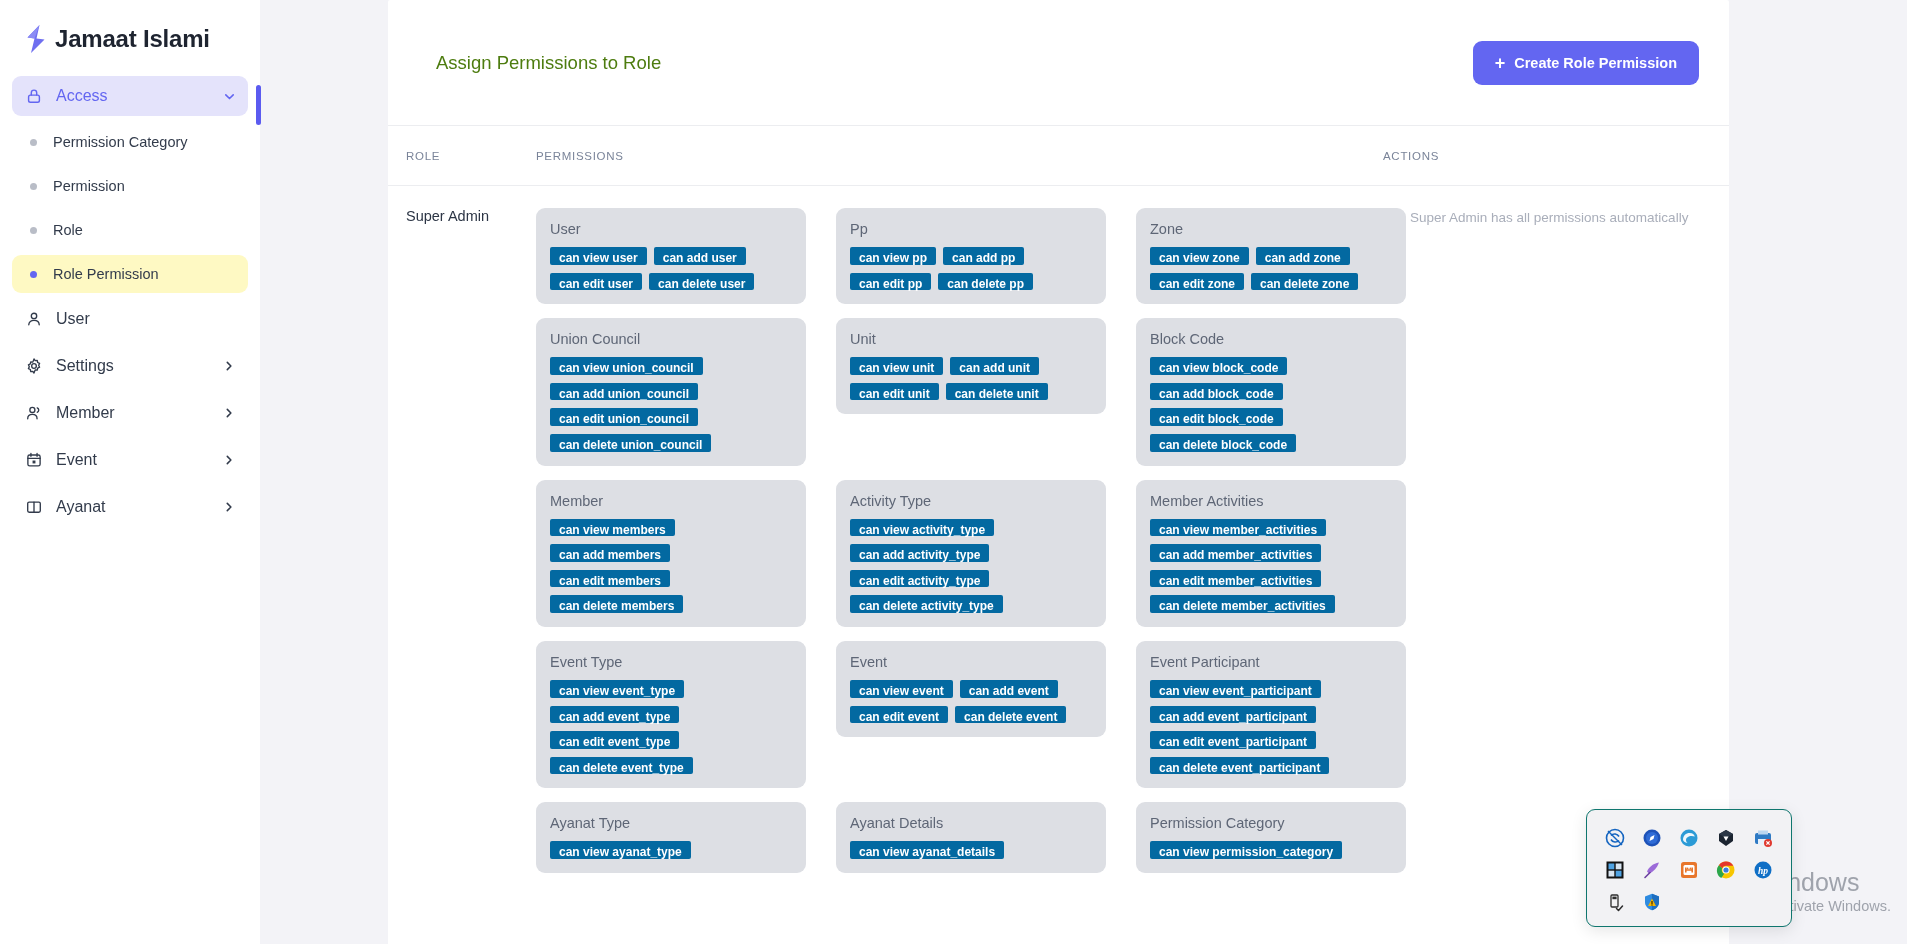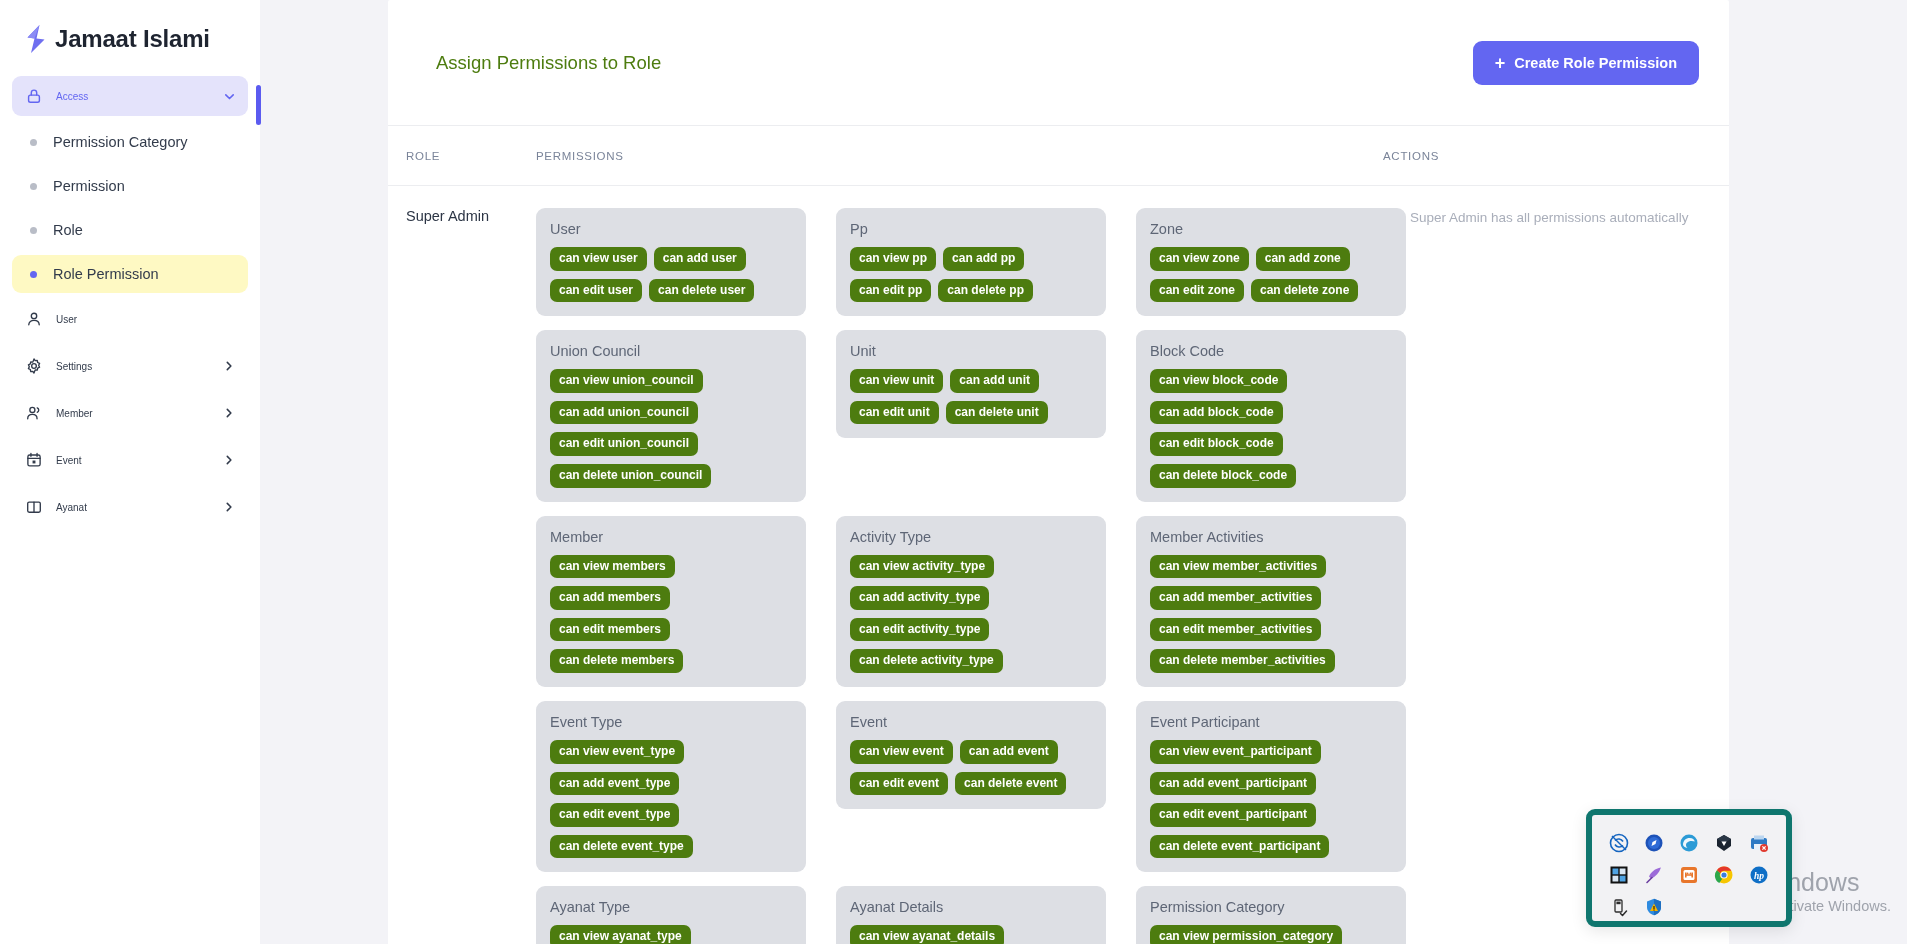--- a/index.html
+++ b/index.html
@@ -32,21 +32,21 @@
   }
 
   .nav { padding: 0 12px; }
   .nav-item {
     display: flex; align-items: center;
     height: 40px;
     border-radius: 9px;
     padding: 0 12px;
     margin-bottom: 7px;
     cursor: pointer;
-    font-size: 10px;
+    font-size: 16px;
     color: #323B4B;
     position: relative;
   }
   .nav-item .ni-icon {
     width: 20px; height: 20px; flex: 0 0 20px;
     display: flex; align-items: center; justify-content: center;
     margin-right: 12px;
   }
   .nav-item .ni-label { flex: 1 1 auto; white-space: nowrap; }
   .nav-item .ni-chev { width: 14px; height: 14px; flex: 0 0 14px; display:flex; align-items:center; justify-content:center; }
@@ -158,26 +158,26 @@
     background: #DDDFE4;
     border-radius: 9px;
     padding: 13px 14px 14px 14px;
   }
   .perm-card-title {
     font-size: 14.5px; color: #5E6676;
     margin-bottom: 10px;
   }
   .chips { display: flex; flex-wrap: wrap; gap: 8px 7px; }
   .chip {
-    background: #4d7c0f;
+    background: #0369a1;
     color: #FFFFFF;
     font-size: 12px;
     font-weight: bold;
-    border-radius: 7px;
-    padding: 5px 9px 6px 9px;
+    border-radius: 2px;
+    padding: 5px 9px 0 9px;
     line-height: 1.05;
     white-space: nowrap;
     cursor: pointer;
   }
 
   
   .watermark {
     position: absolute;
     right: 16px; bottom: 28px;
     text-align: left;
@@ -186,21 +186,21 @@
     z-index: 20;
   }
   .wm-title { font-size: 25px; line-height: 1.12; }
   .wm-sub { font-size: 14.5px; line-height: 1.4; }
 
   .tray-popup {
     position: absolute;
     left: 1586px; top: 809px;
     width: 206px; height: 118px;
     background: #F2F2F4;
-    border: 6px solid #0f766e;
+    border: 1px solid #0f766e;
     border-radius: 9px;
     box-shadow: 0 4px 16px rgba(0,0,0,0.10);
     padding: 12px 10px;
     z-index: 30;
     display: grid;
     grid-template-columns: repeat(5, 1fr);
     grid-auto-rows: 32px;
     align-items: center;
     justify-items: center;
   }

